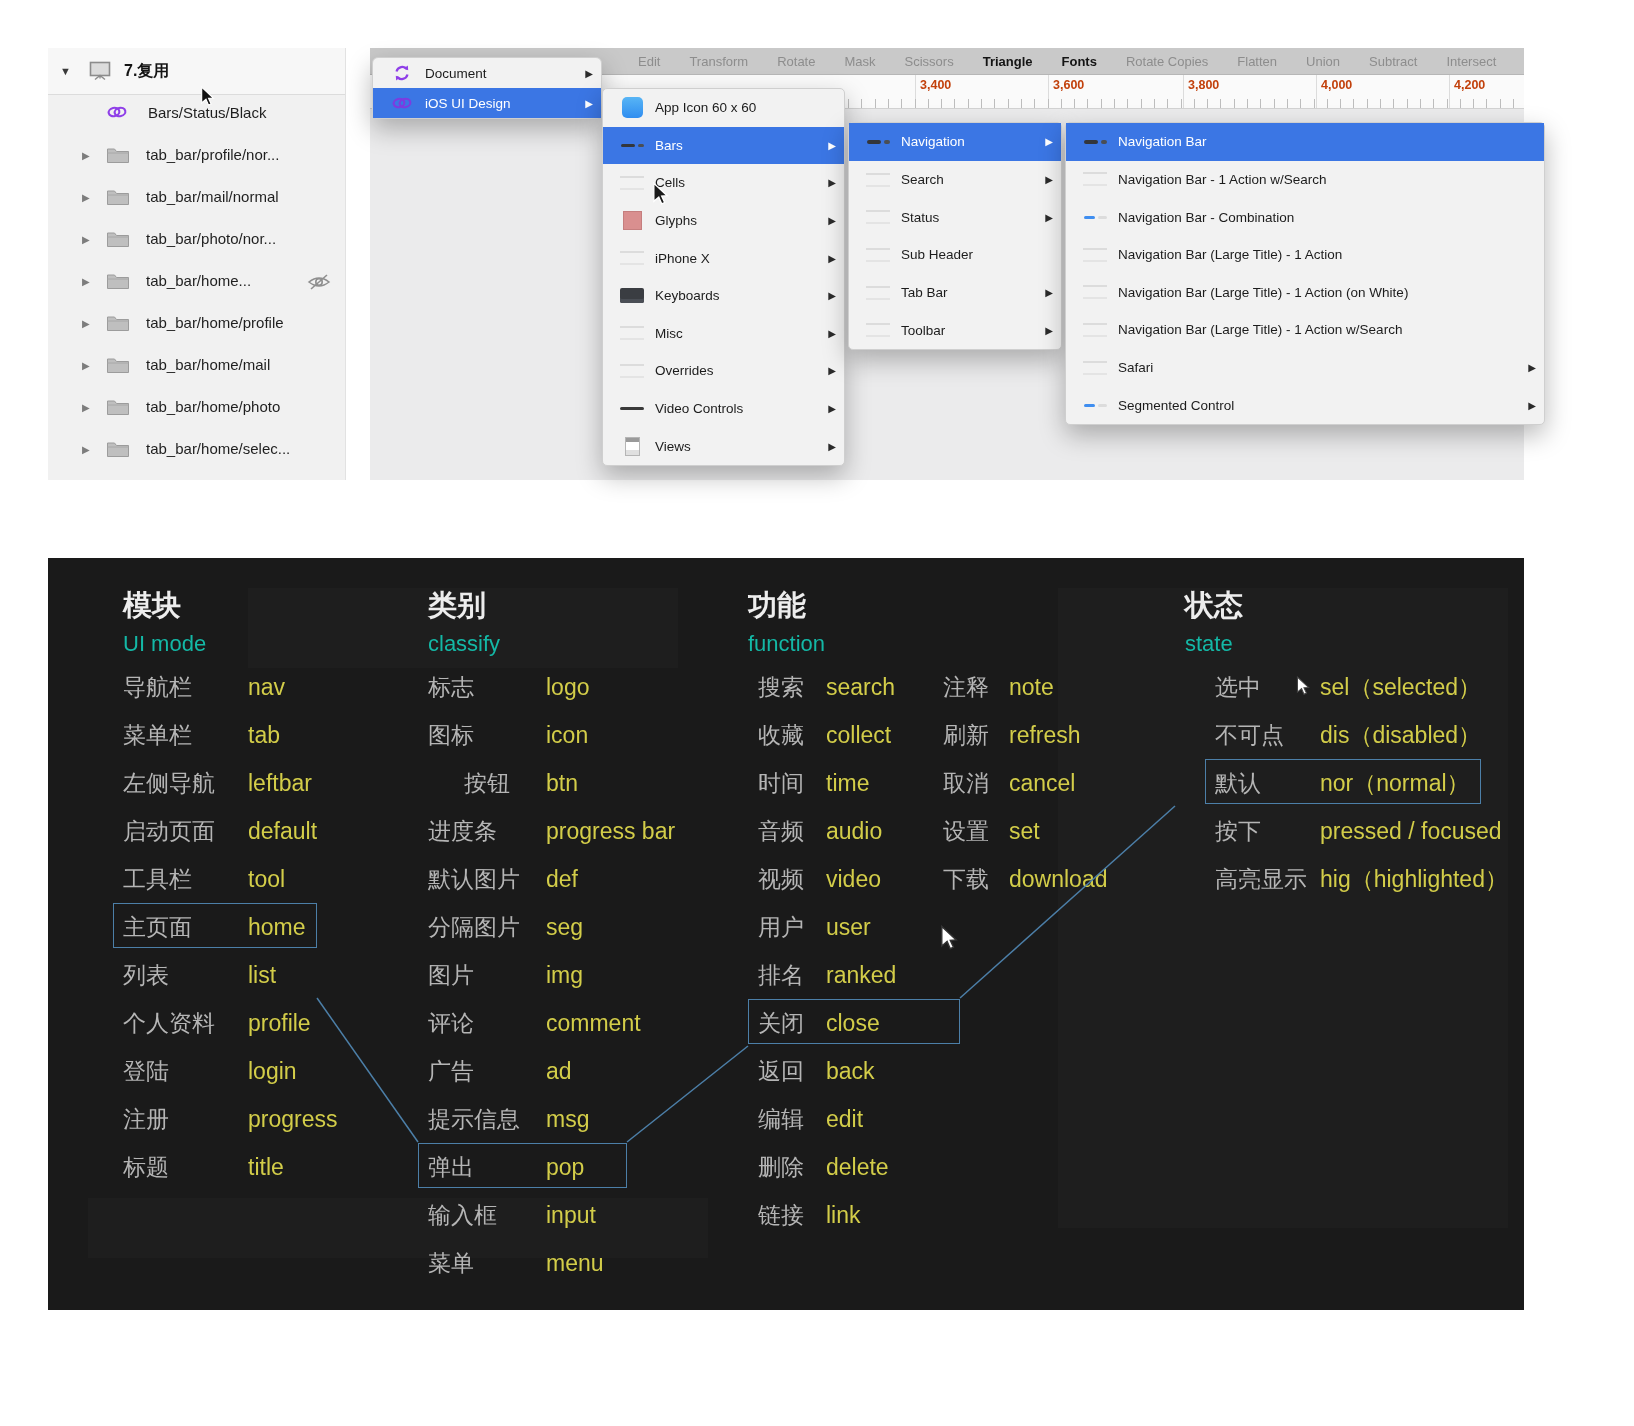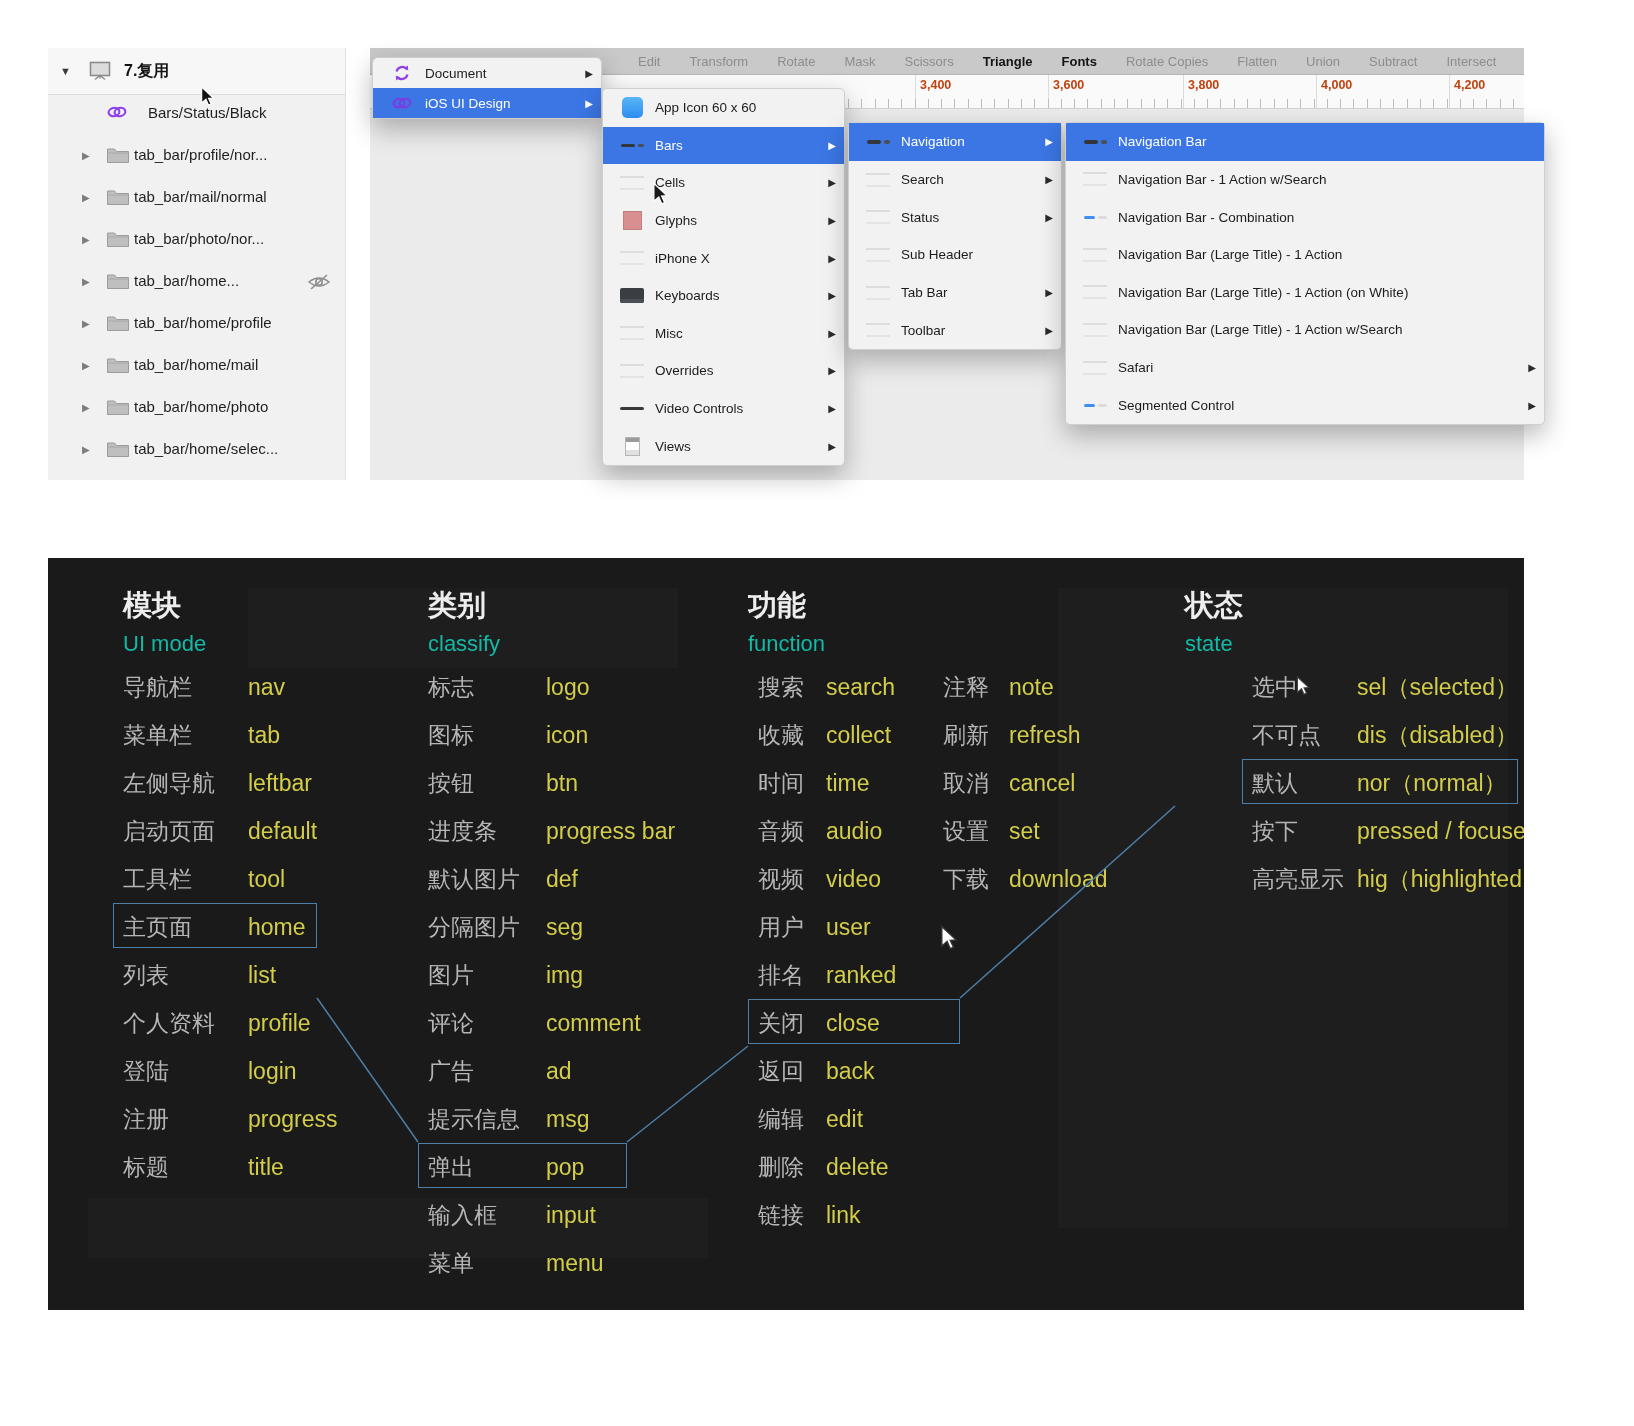--- a/index.html
+++ b/index.html
@@ -8,21 +8,21 @@
 
   
   .layers-panel{position:absolute;left:48px;top:48px;width:297px;height:432px;background:#f1f1f1;border-right:1px solid #e2e2e2;}
   .artboard-row{position:absolute;left:0;top:0;right:0;height:46px;background:#f7f7f7;border-bottom:1px solid #dcdcdc;display:flex;align-items:center;}
   .artboard-row .disc{position:absolute;left:12px;font-size:11px;color:#3a3a3a;}
   .artboard-row .ab-icon{position:absolute;left:40px;top:13px;}
   .artboard-row .ab-name{position:absolute;left:76px;font-size:16px;font-weight:bold;color:#141414;}
   .lrow{position:relative;height:42px;}
   .lrow .exp{position:absolute;left:34px;top:14px;font-size:10px;color:#7d7d7d;}
   .lrow .licon{position:absolute;left:58px;top:10px;}
-  .lrow .lname{position:absolute;left:86px;top:10px;font-size:15px;color:#1f1f1f;white-space:nowrap;}
+  .lrow .lname{position:absolute;left:98px;top:10px;font-size:15px;color:#1f1f1f;white-space:nowrap;}
   .lrow .eye{position:absolute;left:258px;top:10px;}
 
   
   .canvas{position:absolute;left:370px;top:48px;width:1154px;height:432px;background:#ebebec;}
   .toolbar{position:absolute;left:0;top:0;right:0;height:27px;background:#c9c9c9;border-bottom:1px solid #b6b6b6;display:flex;align-items:center;padding-left:268px;gap:29px;box-sizing:border-box;}
   .toolbar .titem{font-size:13px;color:#8d8d8d;white-space:nowrap;}
   .toolbar .titem.active{color:#141414;font-weight:bold;}
   .ruler{position:absolute;left:0;top:27px;right:0;height:33px;background:#fafafa;border-bottom:1px solid #d2d2d2;}
   .ruler .vline{position:absolute;top:0;bottom:0;width:1px;background:#dcdcdc;}
   .ruler .rlabel{position:absolute;top:3px;font-size:12.5px;font-weight:bold;color:#c2410c;}
@@ -475,21 +475,21 @@
         <div class="tcol" data-name="naming-column" style="left: 380px;">
           <div class="trow" data-name="naming-row-logo">
             <span class="zh" data-name="term-chinese" style="width: 118px;">标志</span>
             <span class="en" data-name="term-english">logo</span>
           </div>
           <div class="trow" data-name="naming-row-icon">
             <span class="zh" data-name="term-chinese" style="width: 118px;">图标</span>
             <span class="en" data-name="term-english">icon</span>
           </div>
           <div class="trow" data-name="naming-row-btn">
-            <span class="zh" data-name="term-chinese" style="width: 118px;">按钮</span>
+            <span class="zh" data-name="term-chinese" style="width: 118px; text-align: center;">按钮</span>
             <span class="en" data-name="term-english">btn</span>
           </div>
           <div class="trow" data-name="naming-row-progress-bar">
             <span class="zh" data-name="term-chinese" style="width: 118px;">进度条</span>
             <span class="en" data-name="term-english">progress bar</span>
           </div>
           <div class="trow" data-name="naming-row-def">
             <span class="zh" data-name="term-chinese" style="width: 118px;">默认图片</span>
             <span class="en" data-name="term-english">def</span>
           </div>
@@ -591,21 +591,21 @@
           </div>
           <div class="trow" data-name="naming-row-set">
             <span class="zh" data-name="term-chinese" style="width: 66px;">设置</span>
             <span class="en" data-name="term-english">set</span>
           </div>
           <div class="trow" data-name="naming-row-download">
             <span class="zh" data-name="term-chinese" style="width: 66px;">下载</span>
             <span class="en" data-name="term-english">download</span>
           </div>
         </div>
-        <div class="tcol" data-name="naming-column" style="left: 1204px;">
+        <div class="tcol" data-name="naming-column" style="left: 1167px;">
           <div class="trow" data-name="naming-row-sel-selected-">
             <span class="zh" data-name="term-chinese" style="width: 105px;">选中</span>
             <span class="en" data-name="term-english">sel（selected）</span>
           </div>
           <div class="trow" data-name="naming-row-dis-disabled-">
             <span class="zh" data-name="term-chinese" style="width: 105px;">不可点</span>
             <span class="en" data-name="term-english">dis（disabled）</span>
           </div>
           <div class="trow boxed" data-name="naming-row-nor-normal--boxed" style="--bw: 276px; position: relative; --noop: 0;">
             <span class="zh" data-name="term-chinese" style="width: 105px;">默认</span>

